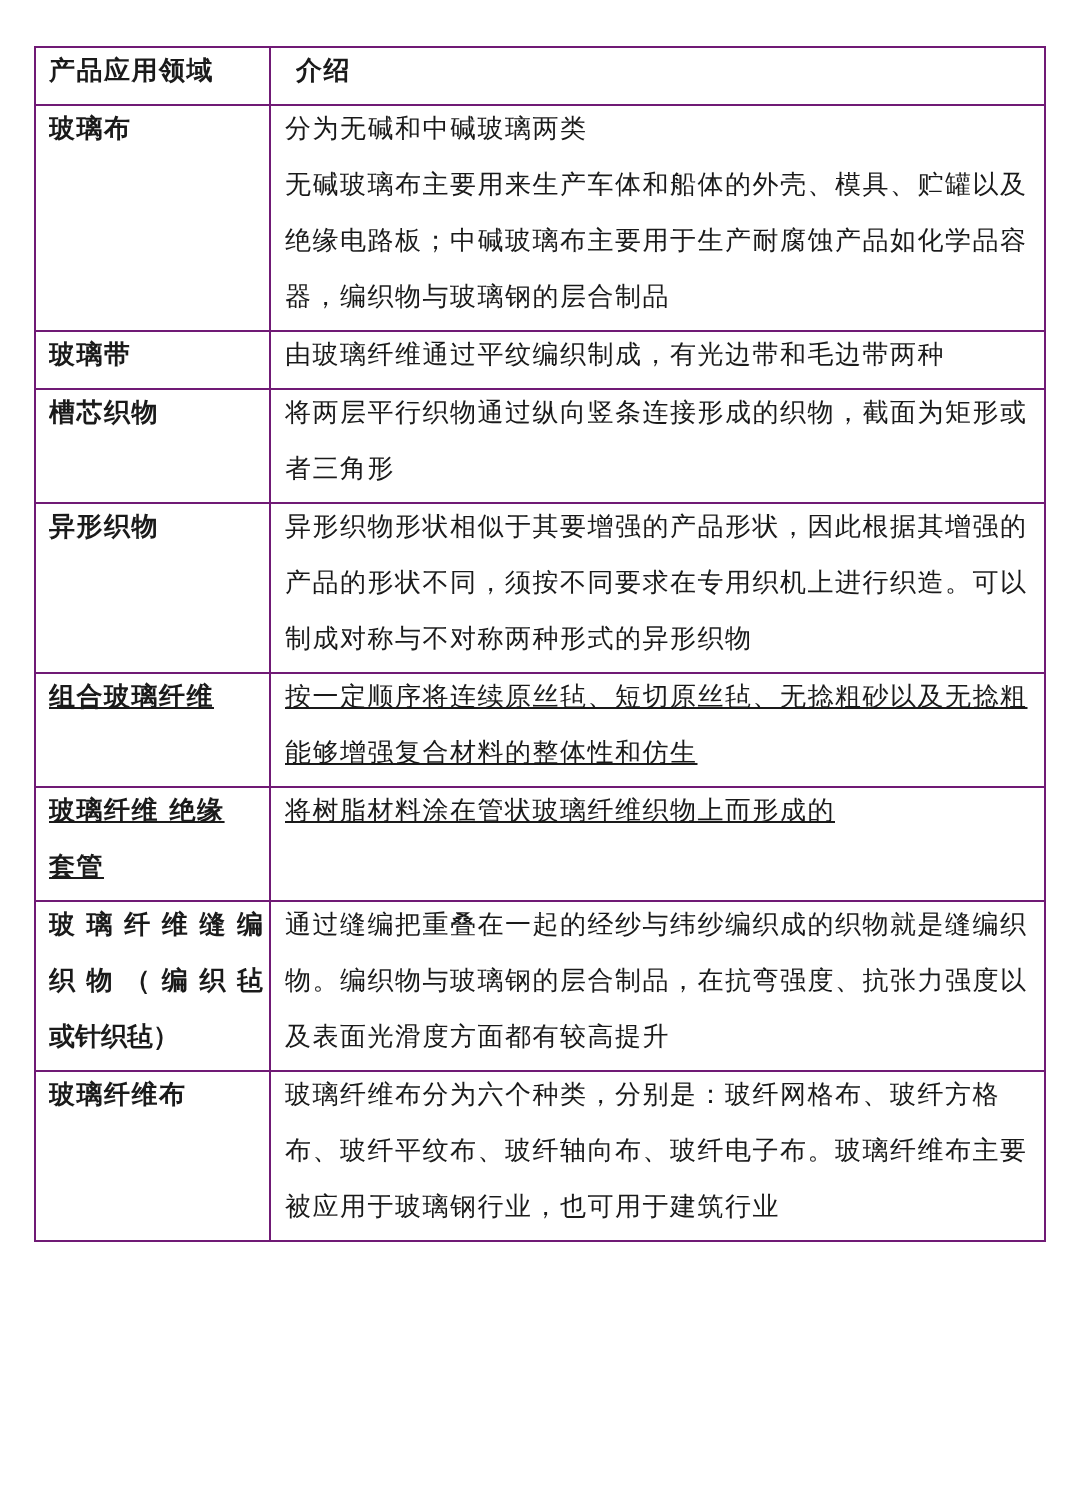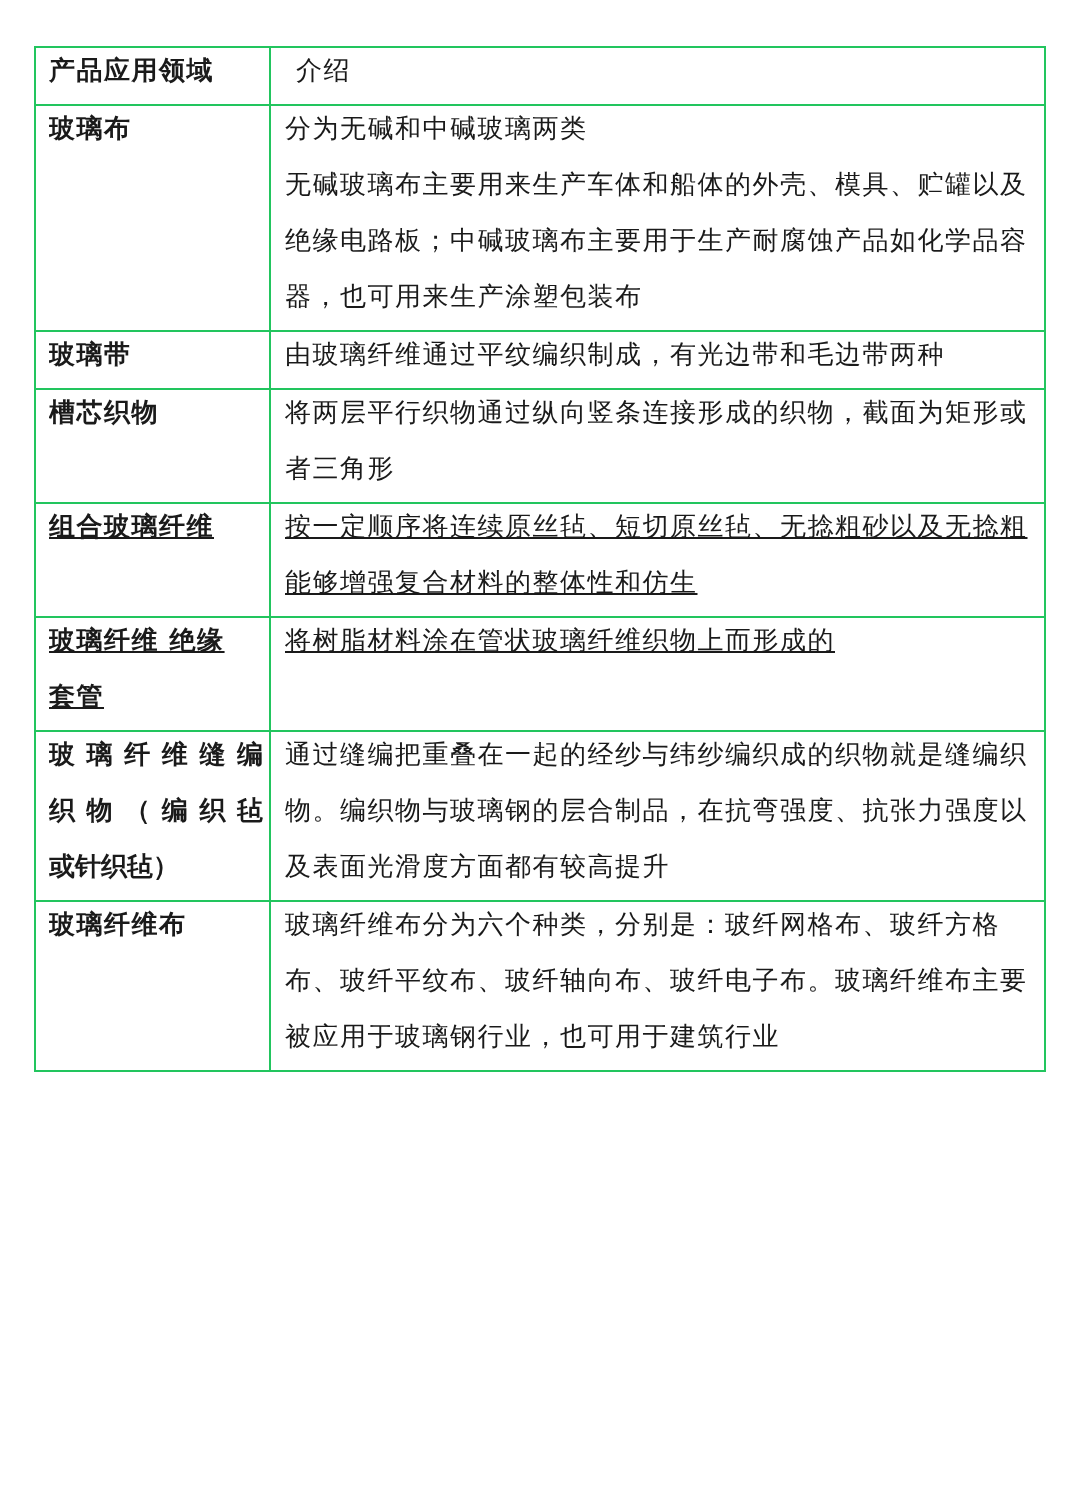--- a/index.html
+++ b/index.html
@@ -17,21 +17,21 @@
     }
     .doc-table {
       position: absolute;
       left: 34px;
       top: 46px;
       width: 1012px;
       border-collapse: collapse;
       table-layout: fixed;
     }
     .doc-table td {
-      border: 2px solid #22c55e;
+      border: 2px solid #701a75;
       vertical-align: top;
       padding: 0;
       font-size: 26px;
       line-height: 56px;
       letter-spacing: 1.5px;
     }
     .doc-table td.col-field {
       width: 214px;
       padding-left: 13px;
       padding-right: 6px;
@@ -61,39 +61,39 @@
 <body>
 
 <table class="doc-table">
   <tbody>
     <tr style="height:57px;">
       <td class="col-field">
         <div class="cell-inner">
             <span class="line">产品应用领域</span>
           </div>
       </td>
-      <td class="col-desc" style="font-weight:normal;padding-left:25px;">
+      <td class="col-desc" style="font-weight:bold;padding-left:25px;">
         <div class="cell-inner">
             <span class="line">介绍</span>
           </div>
       </td>
     </tr>
 
     <tr style="height:223px;">
       <td class="col-field">
         <div class="cell-inner">
             <span class="line">玻璃布</span>
           </div>
       </td>
       <td class="col-desc">
         <div class="cell-inner">
           <span class="line">分为无碱和中碱玻璃两类</span>
           <span class="line">无碱玻璃布主要用来生产车体和船体的外壳、模具、贮罐以及</span>
           <span class="line">绝缘电路板；中碱玻璃布主要用于生产耐腐蚀产品如化学品容</span>
-          <span class="line">器，也可用来生产涂塑包装布</span>
+          <span class="line">器，编织物与玻璃钢的层合制品</span>
         </div>
       </td>
     </tr>
 
     <tr style="height:57px;">
       <td class="col-field">
         <div class="cell-inner">
             <span class="line">玻璃带</span>
           </div>
       </td>
@@ -113,20 +113,34 @@
           </div>
       </td>
       <td class="col-desc">
         <div class="cell-inner">
           <span class="line">将两层平行织物通过纵向竖条连接形成的织物，截面为矩形或</span>
           <span class="line">者三角形</span>
         </div>
       </td>
     </tr>
 
+    <tr style="height:167px;">
+      <td class="col-field">
+        <div class="cell-inner">
+            <span class="line">异形织物</span>
+          </div>
+      </td>
+      <td class="col-desc">
+        <div class="cell-inner">
+          <span class="line">异形织物形状相似于其要增强的产品形状，因此根据其增强的</span>
+          <span class="line">产品的形状不同，须按不同要求在专用织机上进行织造。可以</span>
+          <span class="line">制成对称与不对称两种形式的异形织物</span>
+        </div>
+      </td>
+    </tr>
 
     <tr style="height:112px;text-decoration:underline;">
       <td class="col-field">
         <div class="cell-inner">
             <span class="line">组合玻璃纤维</span>
           </div>
       </td>
       <td class="col-desc">
         <div class="cell-inner">
           <span class="line">按一定顺序将连续原丝毡、短切原丝毡、无捻粗砂以及无捻粗</span>

